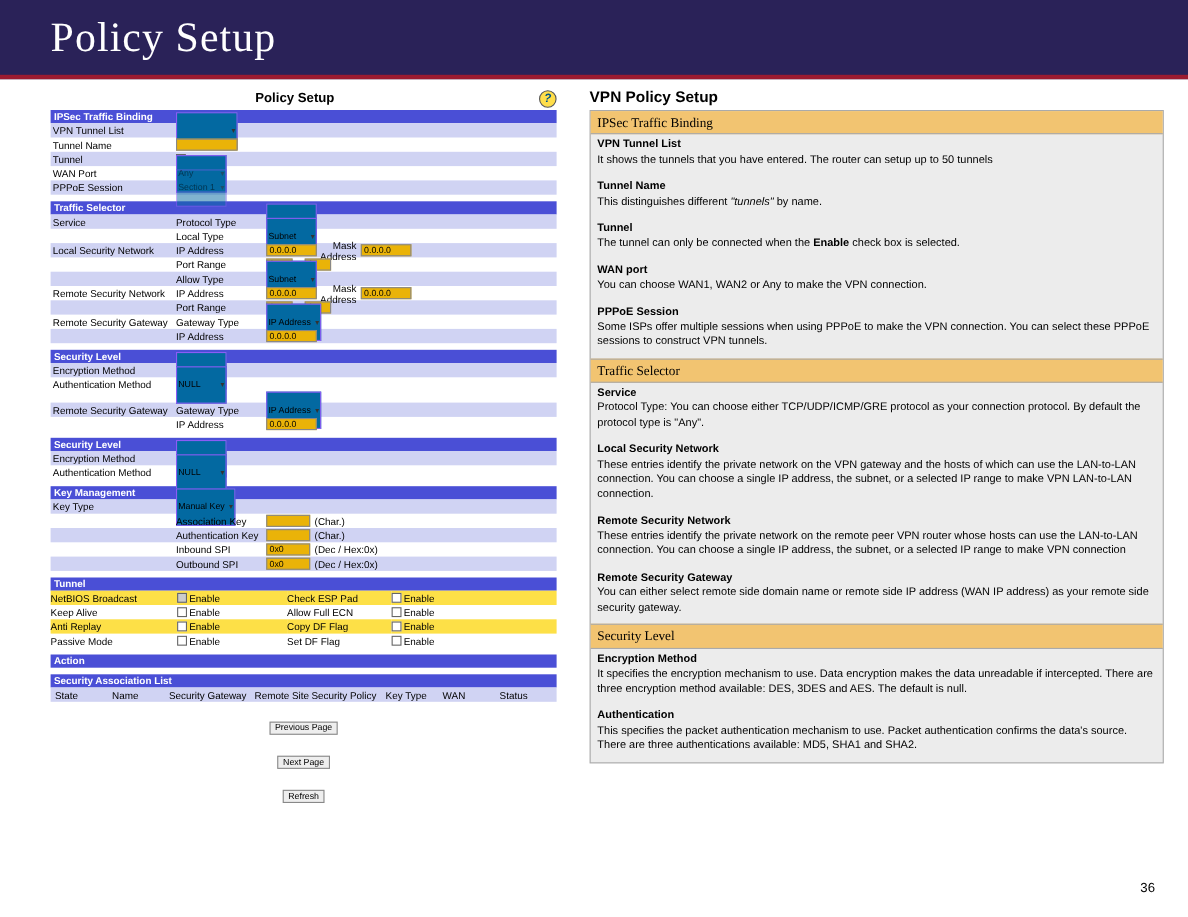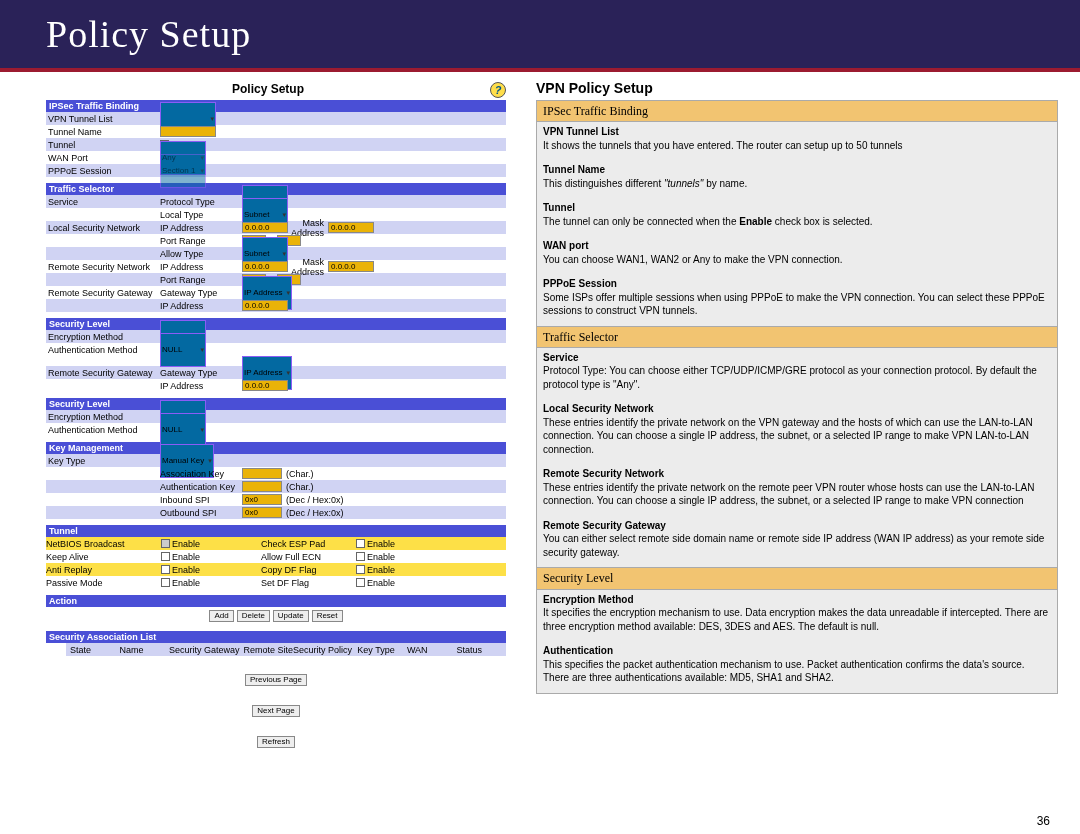--- a/index.html
+++ b/index.html
@@ -30,27 +30,27 @@
   
   .right-panel { flex: 1; }
   .right-title { font-weight: bold; font-size: 14px; margin-bottom: 4px; font-family: Arial, sans-serif; }
   .help-box { border: 1px solid #aaa; background: #ececec; font-size: 10px; line-height: 1.35; }
   .help-section-hdr { background: #f2c471; padding: 2px 6px; font-size: 12px; font-family: Georgia, serif; border-top:1px solid #aaa; border-bottom:1px solid #aaa; }
   .help-section-hdr:first-child { border-top:none; }
   .help-item { padding: 3px 6px 8px 6px; }
   .help-item-title { font-weight: bold; font-size: 10px; }
   .help-item-text { font-size: 10px; }
 
-  .page-num { position:absolute; bottom:6px; right:30px; font-size:12px; }
+  .page-num { position:absolute; bottom:20px; right:30px; font-size:12px; }
 
   .optgrid { display:grid; grid-template-columns: 115px 100px 95px 1fr; font-size:9px;}
   .optgrid > div { height:13px; display:flex; align-items:center;}
   .optgrid .alt { background:#fde047; }
 
-  .tbl-hdr { display:flex; font-size:9px; height:13px; align-items:center; padding-left:4px; gap:0;margin-left:20px;}
+  .tbl-hdr { display:flex; font-size:9px; height:13px; align-items:center; padding-left:4px; gap:0;}
   .tbl-hdr span { flex:1; text-align:left; }
 </style>
 </head>
 <body>
 
 <div class="title-bar">
   <h1>Policy Setup</h1>
 </div>
 
 <div class="content">
@@ -244,26 +244,20 @@
         </div>
         <div>Set DF Flag</div>
         <div>
           <span class="chk"></span>
           <span>Enable</span>
         </div>
     </div>
     <div style="height:6px;"></div>
 
     <div class="section-hdr">Action</div>
-    <div class="row" style="justify-content:center;height:18px;gap:3px;">
-        <span class="btn">Add</span>
-        <span class="btn">Delete</span>
-        <span class="btn">Update</span>
-        <span class="btn">Reset</span>
-      </div>
     <div style="height:6px;"></div>
 
     <div class="section-hdr">Security Association List</div>
     <div class="tbl-hdr row-alt">
       <span>State</span>
         <span>Name</span>
         <span style="flex:1.5">Security Gateway</span>
         <span>Remote Site</span>
         <span style="flex:1.3">Security Policy</span>
         <span>Key Type</span>

